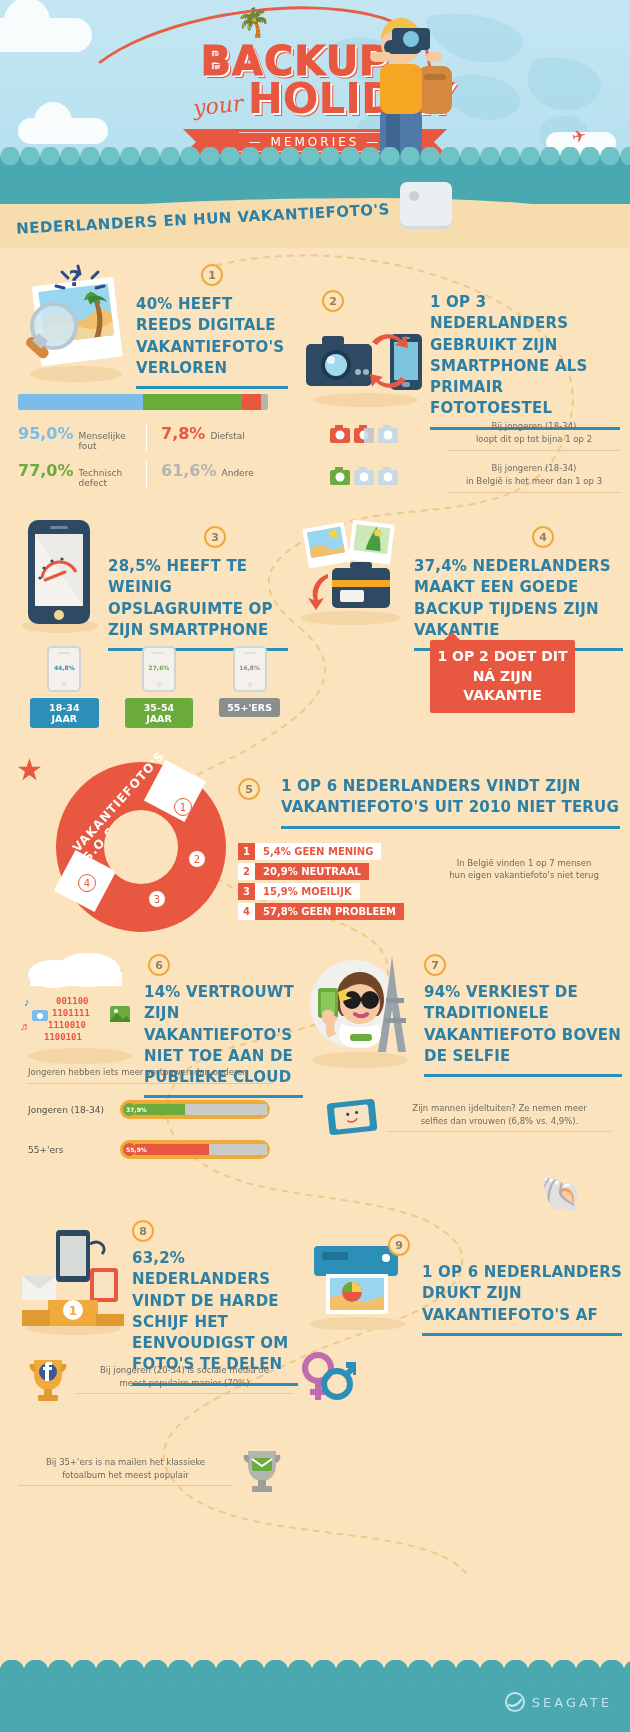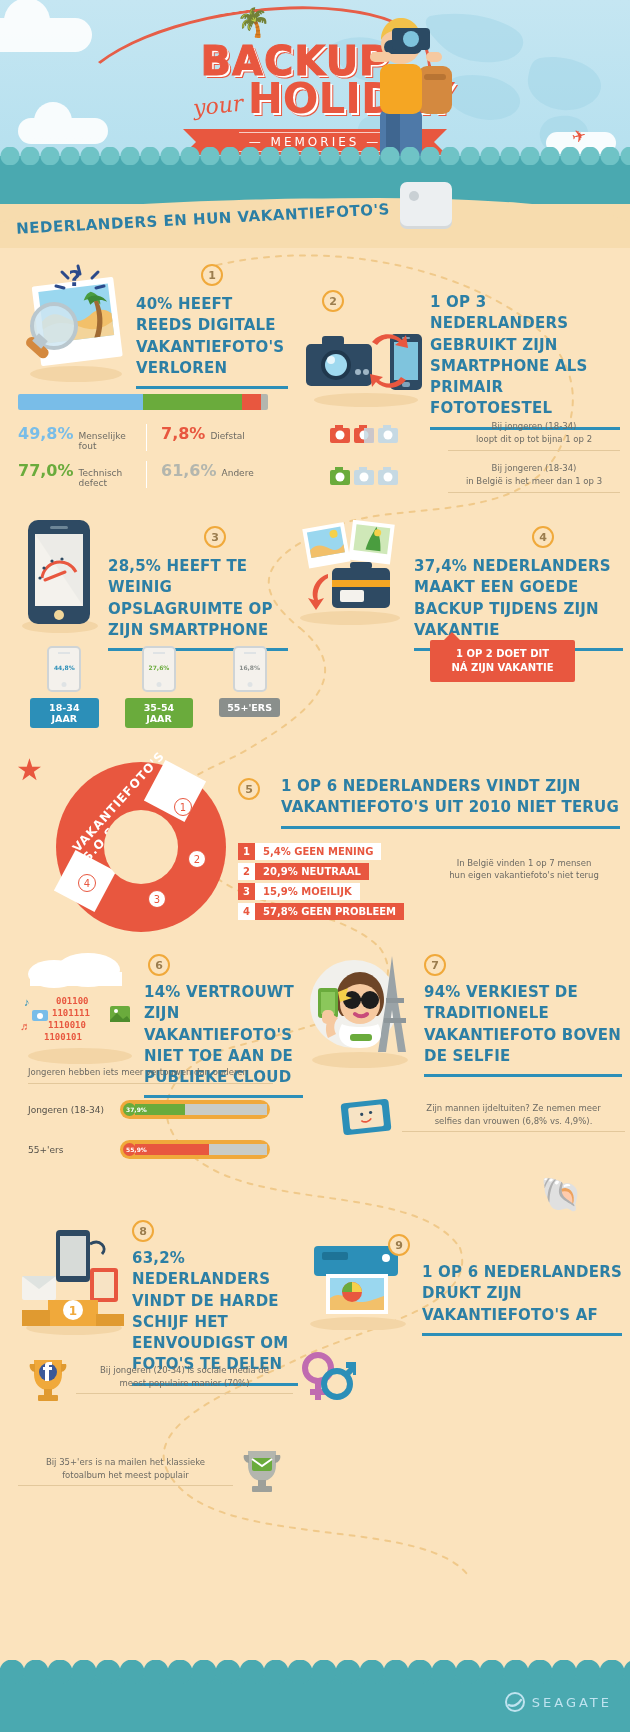--- a/index.html
+++ b/index.html
@@ -104,21 +104,21 @@
 
   
   .therm { display:flex; align-items:center; height:19px; background:#f0a93b; border-radius:10px; padding:3px; width:150px; }
   .therm .bulb { width:13px; height:13px; border-radius:50%; background:#6aab3c; flex:0 0 auto; }
   .therm .track { flex:1; height:11px; background:#c9ccc6; margin-left:-1px; display:flex; }
   .therm .fill { height:100%; background:#6aab3c; }
   .therm-lbl { font-family:"DejaVu Sans", sans-serif; font-size:9px; color:#55524b; }
   .therm .pctin { position:absolute; font-size:6px; color:#fff; font-weight:bold; font-family:"DejaVu Sans",sans-serif; }
 
   
-  .callout { background:#e8573f; color:#fff; font-family:"DejaVu Sans", sans-serif; font-weight:bold; font-size:10px;
+  .callout { background:#e8573f; color:#fff; font-family:"DejaVu Sans", sans-serif; font-weight:bold; font-size:14px;
     padding:7px 2px; text-align:center; line-height:1.4; position:relative; border-radius:2px; }
   .callout:before { content:""; position:absolute; left:14px; top:-8px; border:8px solid transparent; border-bottom-color:#e8573f; border-top:0; }
 
   
   .footer { position:absolute; left:0; right:0; bottom:0; height:60px; background:#4aa9b0; }
   .footer:before { content:""; position:absolute; top:-12px; left:0; right:0; height:24px;
     background: radial-gradient(circle at 12px 12px, #4aa9b0 12px, transparent 13px) repeat-x; background-size:24px 24px; }
   .seagate { position:absolute; right:18px; top:20px; color:#bfe3ef; font-family:"DejaVu Sans", sans-serif; font-size:13px; letter-spacing:3px; display:flex; align-items:center; gap:7px; }
 
   .dots { position:absolute; inset:0; pointer-events:none; }
@@ -218,21 +218,21 @@
 
     <div class="blk" style="left:18px; top:146px; width:250px;">
       <div class="segbar">
         <div style="width:49.8%; background:#79bde8;"></div>
         <div style="width:39.7%; background:#6aab3c;"></div>
         <div style="width:7.8%; background:#e8573f;"></div>
         <div style="width:2.7%; background:#b3b6ae;"></div>
       </div>
       <div style="display:flex; margin-top:14px;">
         <div style="width:128px; display:flex; align-items:baseline; gap:5px;">
-          <span class="stat-num" style="color:#79bde8;">49,8%</span>
+          <span class="stat-num" style="color:#79bde8;">95,0%</span>
           <span class="stat-lbl">Menselijke fout</span>
         </div>
         <div class="vsep"></div>
         <div style="padding-left:14px; display:flex; align-items:baseline; gap:5px;">
           <span class="stat-num" style="color:#e8573f;">7,8%</span>
           <span class="stat-lbl">Diefstal</span>
         </div>
       </div>
       <div style="display:flex; margin-top:10px;">
         <div style="width:128px; display:flex; align-items:baseline; gap:5px;">
@@ -542,21 +542,21 @@
           <rect x="22" y="62" width="12" height="14" rx="5" fill="#f6c9a0"></rect>
         </svg>
         <div style="margin-left:4px; flex:1; padding-top:6px;">
           <div class="num-badge" style="margin:0 0 6px 0px;">7</div>
           <div class="head-blue">94% VERKIEST DE TRADITIONELE VAKANTIEFOTO BOVEN DE SELFIE</div>
           <div class="rule"></div>
         </div>
       </div>
     </div>
 
-    <div class="blk" style="left:340px; top:848px; width:285px; display:flex; align-items:center; gap:10px;">
+    <div class="blk" style="left:326px; top:848px; width:285px; display:flex; align-items:center; gap:10px;">
       <svg width="52" height="42" viewBox="0 0 52 42">
         <rect x="2" y="5" width="48" height="32" rx="4" fill="#2c8fb8" transform="rotate(-6 26 21)"></rect>
         <rect x="9" y="10" width="34" height="22" rx="2" fill="#f7e3c4" transform="rotate(-6 26 21)"></rect>
         <g transform="rotate(-6 26 21)">
             <circle cx="22" cy="18" r="1.6" fill="#2e4a63"></circle>
             <circle cx="31" cy="17" r="1.6" fill="#2e4a63"></circle>
             <path d="M21 24c3 3 8 2 10-1" stroke="#e8573f" stroke-width="1.6" fill="none"></path>
           </g>
       </svg>
       <div style="flex:1; text-align:center;">

